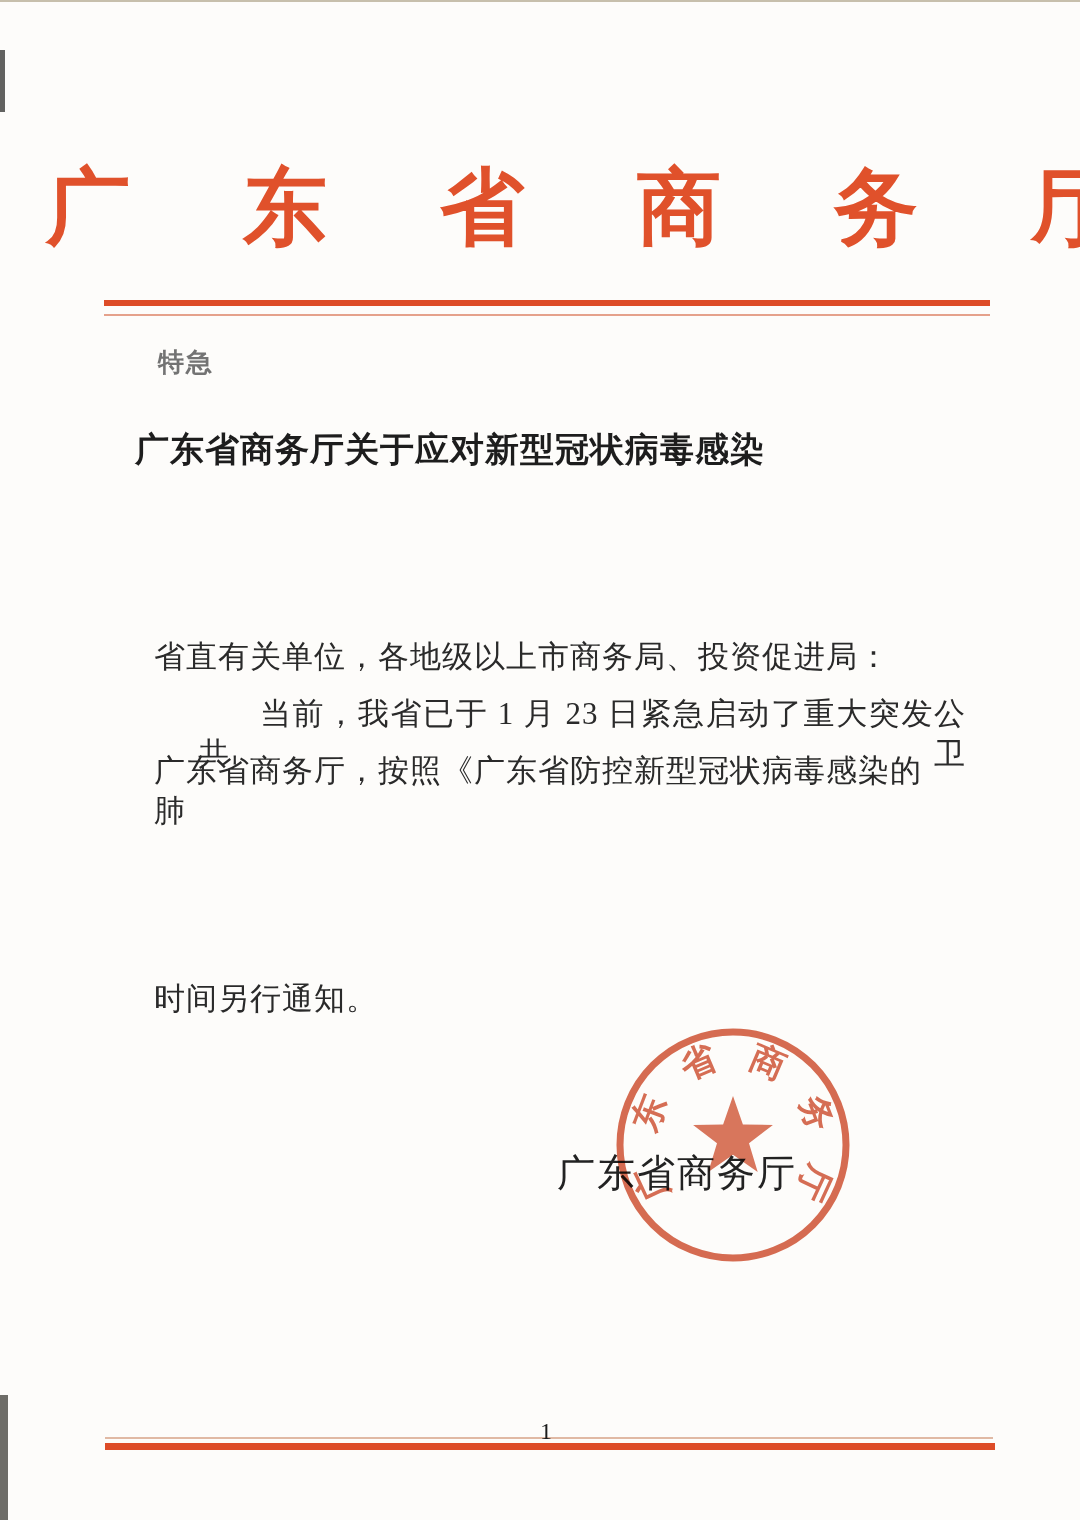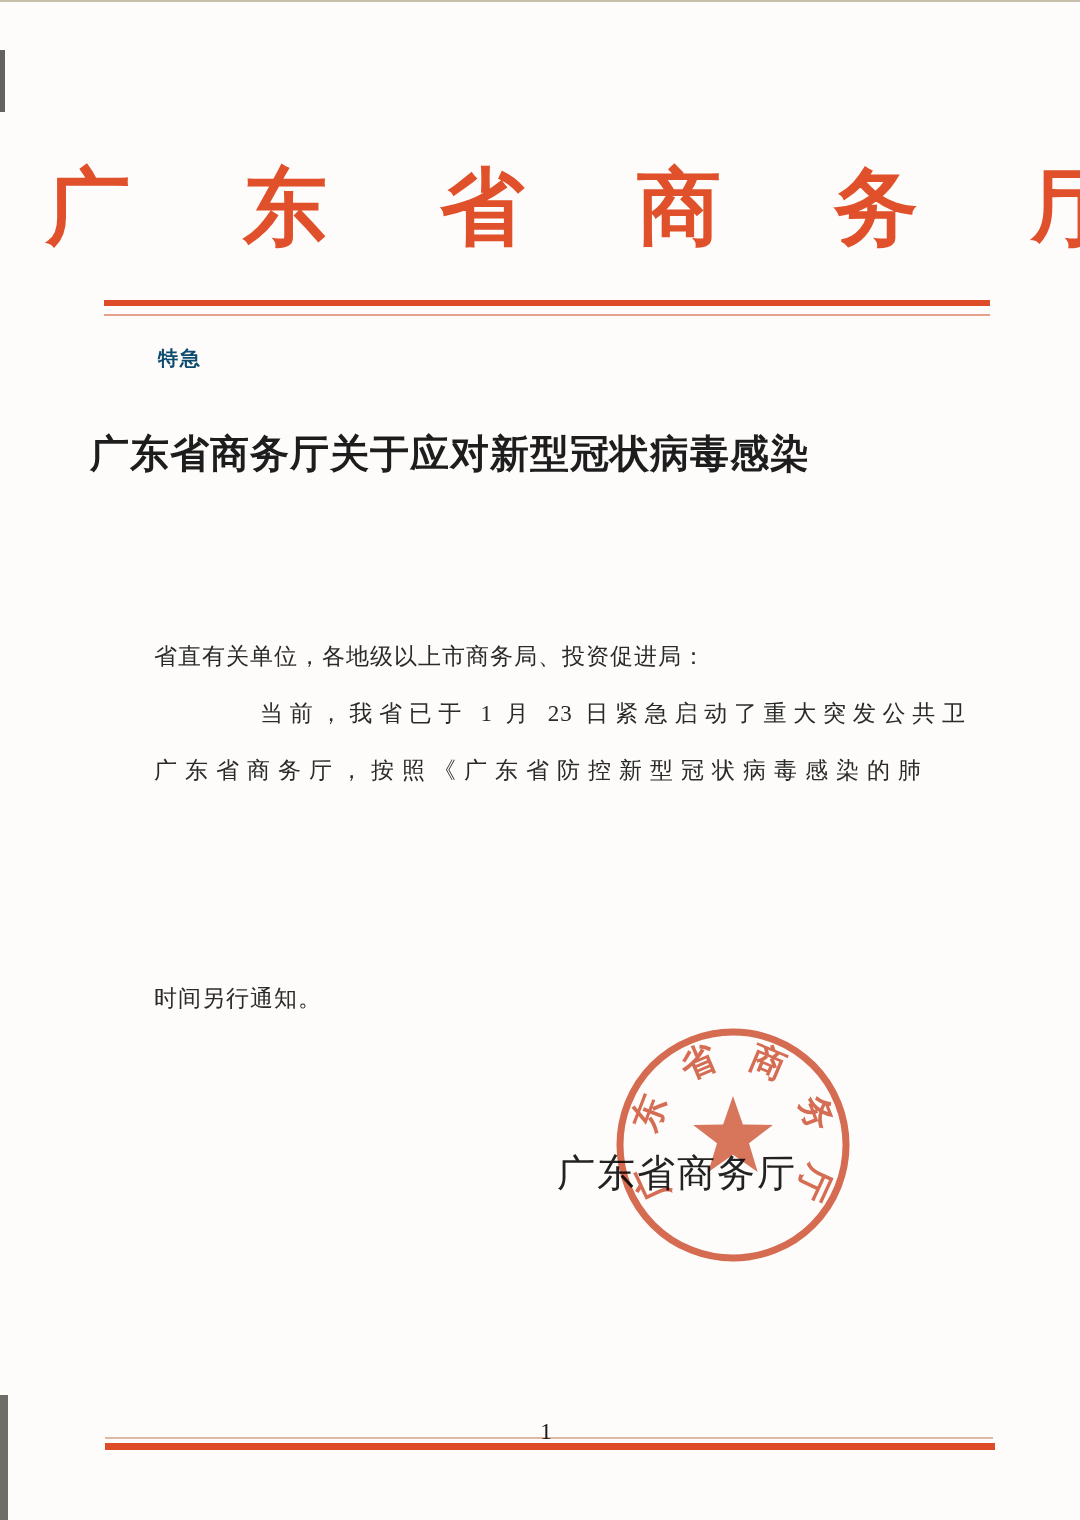--- a/index.html
+++ b/index.html
@@ -16,34 +16,34 @@
   
   .letterhead {
     position:absolute; top:158px; left:0; width:1080px; text-align:center;
     font-size:84px; line-height:100px; font-weight:bold; color:#e0512b;
     letter-spacing:46px; text-indent:46px; white-space:nowrap;
   }
   .rule-thick-top { position:absolute; top:300px; left:104px; width:886px; height:6px; background:#dd4c27; }
   .rule-thin-top  { position:absolute; top:314px; left:104px; width:886px; height:2px; background:#e5a18b; }
 
   .urgency {
-    position:absolute; top:345px; left:158px; font-size:20px; font-weight:bold; color:#0c4a6e;
+    position:absolute; top:345px; left:158px; font-size:26px; font-weight:bold; color:#737373;
     font-family:Liberation Sans, sans-serif; letter-spacing:2px;
   }
 
   .doc-title {
     position:absolute; left:0; width:900px; text-align:center;
-    font-size:39px; font-weight:bold; color:#1d1d1d; letter-spacing:1px; white-space:nowrap;
+    font-size:34px; font-weight:bold; color:#1d1d1d; letter-spacing:1px; white-space:nowrap;
   }
   .doc-title.l1 { top:427px; }
   .doc-title.l2 { top:484px; }
 
   
   .bline {
-    position:absolute; left:154px; width:768px; font-size:23px; line-height:40px;
+    position:absolute; left:154px; width:768px; font-size:31px; line-height:40px;
     color:#2a2a2a; letter-spacing:1px; white-space:nowrap;
   }
   .jl { white-space:normal; text-align:justify; text-align-last:justify; }
   .indent { text-indent:62px;margin-left:44px; }
   .b0 { top:637px; } .b1 { top:694px; } .b2 { top:751px; }
   .b3 { top:808px; } .b4 { top:865px; } .b5 { top:922px; } .b6 { top:979px; }
 
   
   .sig-issuer {
     position:absolute; top:1148px; left:557px; width:320px; text-align:left;

